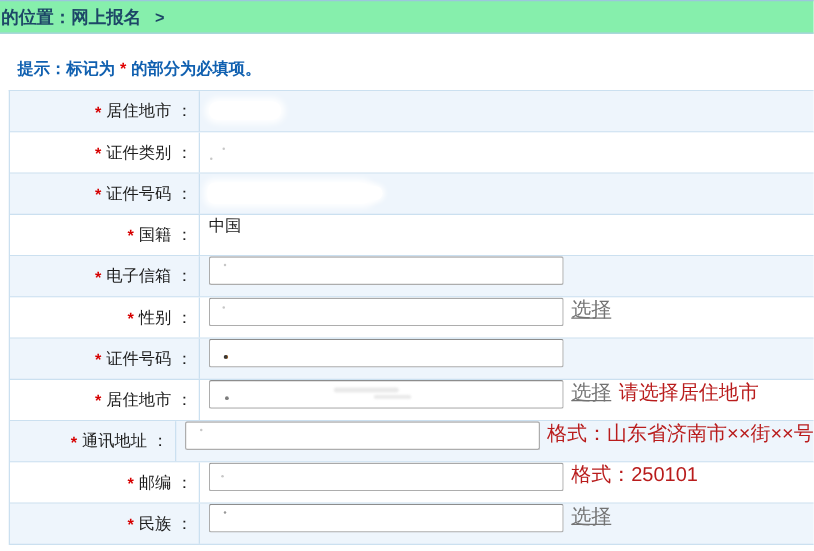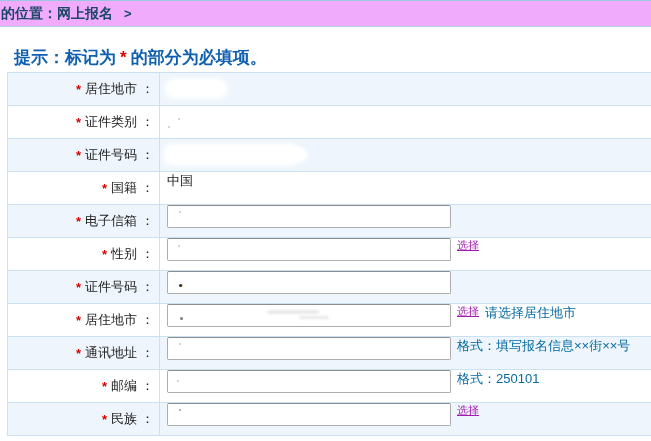--- a/index.html
+++ b/index.html
@@ -1,29 +1,29 @@
 <!DOCTYPE html>
 <html lang="zh"><head>
 <meta charset="utf-8">
 <style>
   html,body{margin:0;padding:0;background:#fff;}
   body{width:651px;height:441px;overflow:hidden;position:relative;
        font-family:"Liberation Sans","DejaVu Sans",sans-serif;}
 
   
   .topbar{position:absolute;left:0;top:0;width:651px;height:25px;
-          background:#f0abfc;border-top:1px solid #9cc7dc;border-bottom:1px solid #abd0e2;
+          background:#86efac;border-top:1px solid #9cc7dc;border-bottom:1px solid #abd0e2;
           display:flex;align-items:center;}
   .crumbs{margin-left:1px;font-size:14px;font-weight:600;color:#1d4767;
           display:flex;align-items:center;white-space:nowrap;}
   .crumbs .sep{margin:0 11px;font-size:13px;}
   .crumbs a{color:#1d4767;text-decoration:none;}
 
   
-  .notice{position:absolute;left:14px;top:46px;font-size:17px;font-weight:bold;
+  .notice{position:absolute;left:14px;top:46px;font-size:13px;font-weight:bold;
           color:#1060b0;white-space:nowrap;}
   .notice .star{color:#e00000;margin:0 4px;}
 
   
   .formtable{position:absolute;left:7px;top:72px;width:644px;
              border-left:1px solid #cbe0f0;border-top:1px solid #cbe0f0;
              box-sizing:border-box;}
   .row{height:33px;display:flex;border-bottom:1px solid #cbe0f0;box-sizing:border-box;
        background:#fff;}
   .row.alt{background:#eef5fc;}
@@ -33,23 +33,23 @@
   .cell-label .req{color:#d60000;font-weight:bold;margin-right:4px;}
   .cell-label .colon{margin-left:4px;}
   .cell-value{flex:1;display:flex;align-items:flex-start;padding-left:7px;
               position:relative;font-size:13px;color:#1c1c1c;}
 
   
   .iwrap{position:relative;display:inline-block;}
   input.txt{width:278px;height:21px;padding:0 2px;margin:0;
             border:1px solid #adadad;border-top-color:#8d8d8d;border-radius:2px;
             background:#fff;font-size:13px;font-family:inherit;outline:none;}
-  a.sel{color:#a21caf;text-decoration:underline;font-size:11px;margin-left:6px;
+  a.sel{color:#737373;text-decoration:underline;font-size:16px;margin-left:6px;
         white-space:nowrap;cursor:pointer;}
-  .hint{color:#0369a1;font-size:13px;margin-left:6px;white-space:nowrap;}
+  .hint{color:#b91c1c;font-size:16px;margin-left:6px;white-space:nowrap;}
 
   
   .blur-blob{position:absolute;background:#fff;border-radius:9px;
              box-shadow:0 0 5px 3px rgba(255,255,255,.95);}
   .blob-name{left:7px;top:8px;width:58px;height:15px;}
   .blob-idnum{left:6px;top:7px;width:132px;height:17px;border-radius:10px 16px 12px 9px;}
   .blob-idnum::after{content:"";position:absolute;right:-8px;top:3px;width:18px;height:11px;
              background:#fff;border-radius:8px;box-shadow:0 0 4px 2px rgba(255,255,255,.9);}
   .smudge{position:absolute;background:#e9e9e9;filter:blur(1px);border-radius:4px;}
   .dot{position:absolute;width:3px;height:3px;border-radius:50%;background:#444;}
@@ -178,21 +178,21 @@
   <div class="row alt">
     <div class="cell-label">
       <span class="req">*</span>
         <span>通讯地址</span>
         <span class="colon">：</span>
     </div>
     <div class="cell-value">
       <span class="iwrap"><input class="txt" type="text" value="" style="">
         <span class="dot faint" style="left:12px;top:6px;"></span>
       </span>
-      <span class="hint">格式：填写报名信息××街××号</span>
+      <span class="hint">格式：山东省济南市××街××号</span>
     </div>
   </div>
 
   <div class="row">
     <div class="cell-label">
       <span class="req">*</span>
         <span>邮编</span>
         <span class="colon">：</span>
     </div>
     <div class="cell-value">

